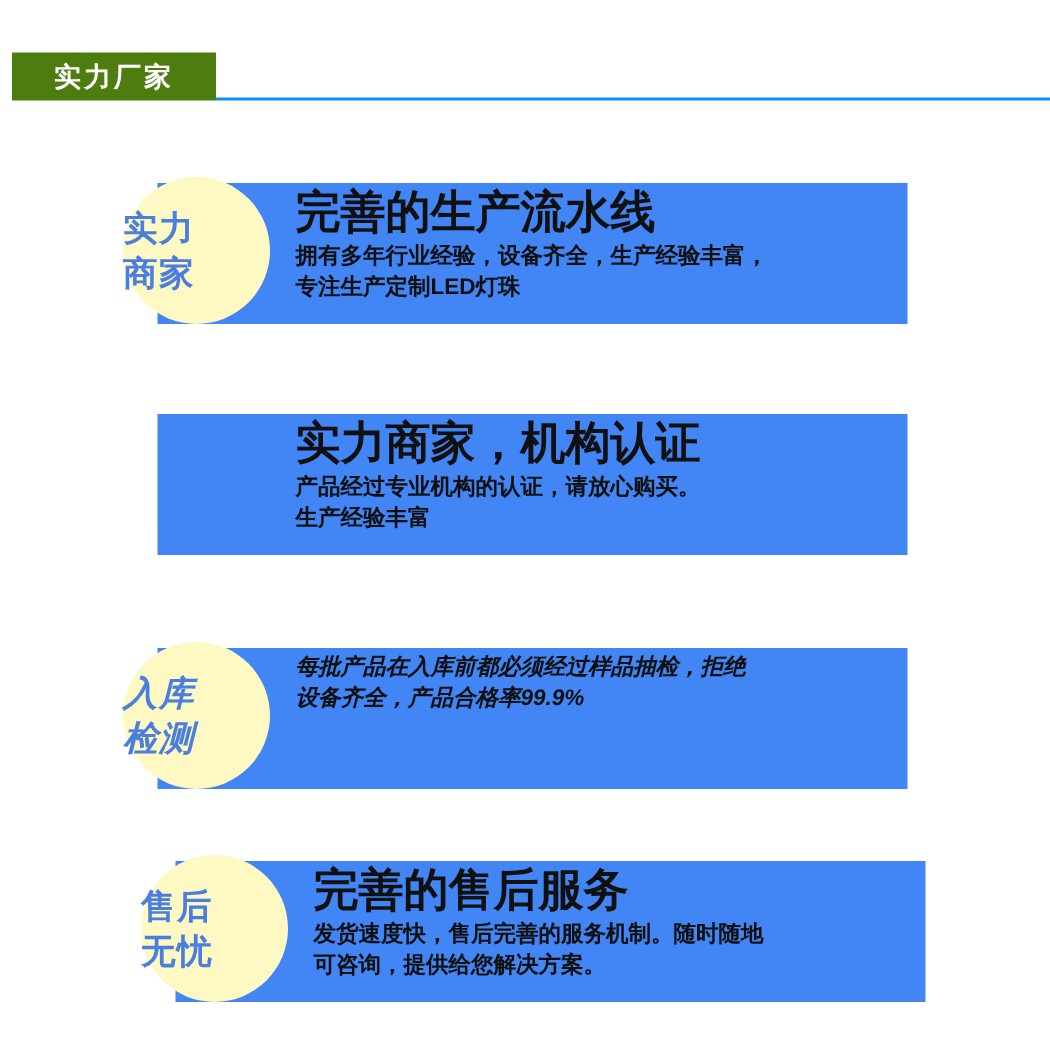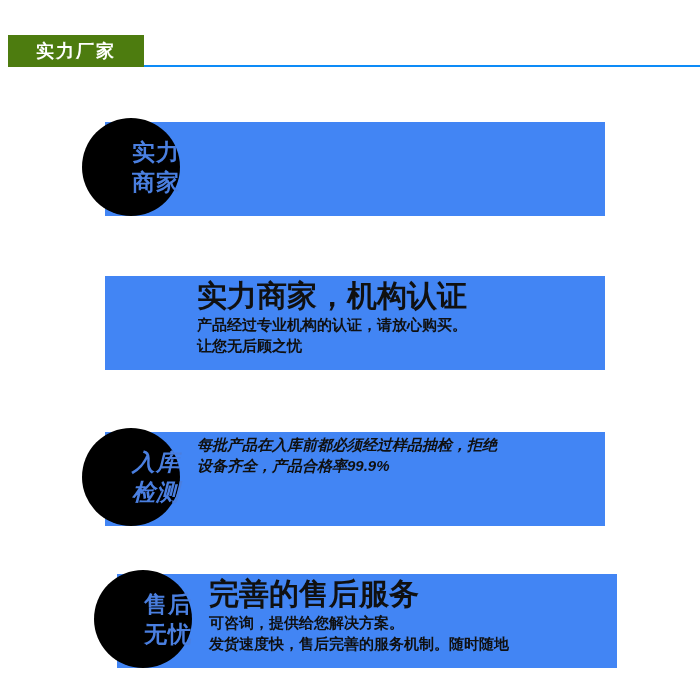--- a/index.html
+++ b/index.html
@@ -78,24 +78,24 @@
     height: 94px;
     background: #4285f4;
   }
   .feature-badge {
     position: absolute;
     left: 82px;
     top: 6px;
     width: 98px;
     height: 98px;
     border-radius: 50%;
-    background: #000000;
+    background: #fef9c3;
     display: flex;
     flex-direction: column;
-    align-items: flex-end;
+    align-items: flex-start;
     justify-content: center;
     box-sizing: border-box;
   }
   .feature-badge-line {
     color: #4a7fe0;
     font-size: 23px;
     font-weight: bold;
     line-height: 30px;
     letter-spacing: 1px;
     white-space: nowrap;
@@ -135,28 +135,33 @@
 </div>
 
 <div class="features">
 
   <div class="feature-row" data-row="0">
     <div class="feature-bar"></div>
     <div class="feature-badge">
       <span class="feature-badge-line">实力</span>
       <span class="feature-badge-line">商家</span>
     </div>
+    <div class="feature-text">
+      <div class="feature-title">完善的生产流水线</div>
+      <div class="feature-desc-line">拥有多年行业经验，设备齐全，生产经验丰富，</div>
+      <div class="feature-desc-line">专注生产定制LED灯珠</div>
+    </div>
   </div>
 
   <div class="feature-row" data-row="1">
     <div class="feature-bar"></div>
     <div class="feature-text">
       <div class="feature-title">实力商家，机构认证</div>
       <div class="feature-desc-line">产品经过专业机构的认证，请放心购买。</div>
-      <div class="feature-desc-line">让您无后顾之忧</div>
+      <div class="feature-desc-line">生产经验丰富</div>
     </div>
   </div>
 
   <div class="feature-row" data-row="2">
     <div class="feature-bar"></div>
     <div class="feature-badge">
       <span class="feature-badge-line">入库</span>
       <span class="feature-badge-line">检测</span>
     </div>
     <div class="feature-text">
@@ -166,18 +171,18 @@
   </div>
 
   <div class="feature-row" data-row="3">
     <div class="feature-bar"></div>
     <div class="feature-badge">
       <span class="feature-badge-line">售后</span>
       <span class="feature-badge-line">无忧</span>
     </div>
     <div class="feature-text">
       <div class="feature-title">完善的售后服务</div>
+      <div class="feature-desc-line">发货速度快，售后完善的服务机制。随时随地</div>
       <div class="feature-desc-line">可咨询，提供给您解决方案。</div>
-      <div class="feature-desc-line">发货速度快，售后完善的服务机制。随时随地</div>
     </div>
   </div>
 
 </div>
 
 </body></html>

